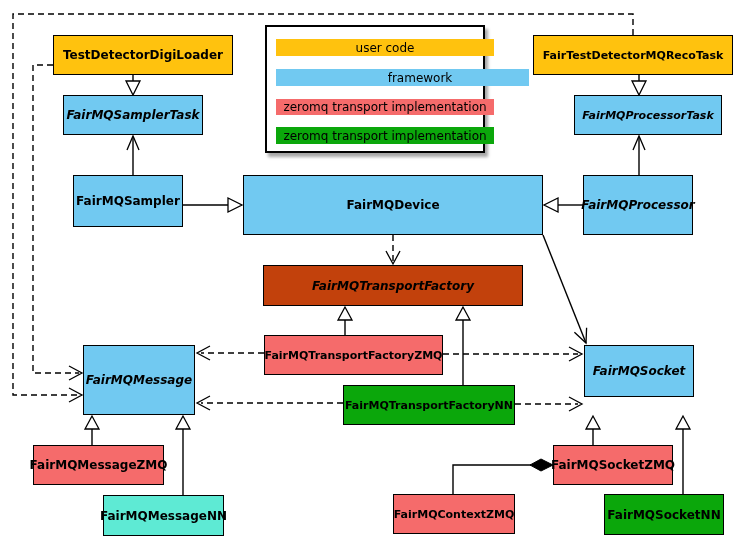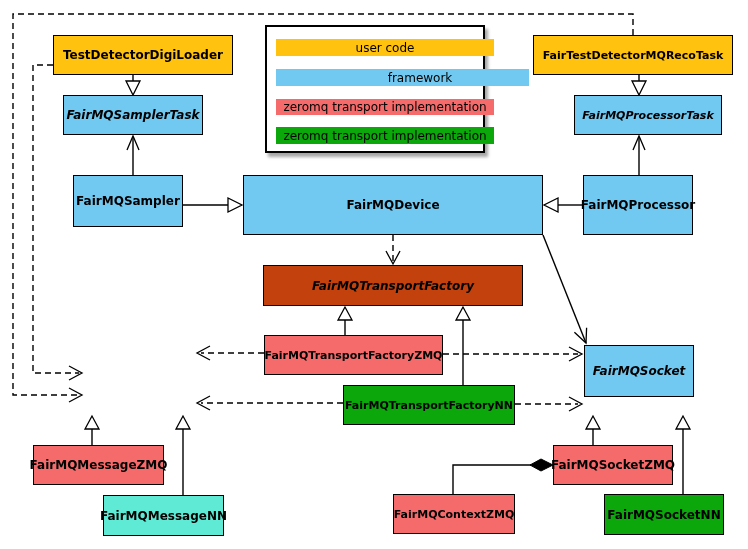--- a/index.html
+++ b/index.html
@@ -122,28 +122,29 @@
   <div class="node fs11" style="left: 533px; top: 35px; width: 200px; height: 40px; background-color: rgb(255, 194, 14);">FairTestDetectorMQRecoTask</div>
 
   <div class="node abstract" style="left: 63px; top: 95px; width: 140px; height: 40px; background-color: rgb(113, 201, 241);">FairMQSamplerTask</div>
 
   <div class="node abstract fs11" style="left: 574px; top: 95px; width: 148px; height: 40px; background-color: rgb(113, 201, 241);">FairMQProcessorTask</div>
 
   <div class="node" style="left: 73px; top: 175px; width: 110px; height: 52px; background-color: rgb(113, 201, 241);">FairMQSampler</div>
 
   <div class="node" style="left: 243px; top: 175px; width: 300px; height: 60px; background-color: rgb(113, 201, 241);">FairMQDevice</div>
 
-  <div class="node" style="left: 583px; top: 175px; width: 110px; height: 60px; background-color: rgb(113, 201, 241);">FairMQProcessor</div>
+  <div class="node" style="left: 583px; top: 175px; width: 110px; height: 60px; background-color: rgb(113, 201, 241); font-style: italic;">FairMQProcessor</div>
 
   <div class="node abstract" style="left: 263px; top: 265px; width: 260px; height: 41px; background-color: #c2410c;">FairMQTransportFactory</div>
 
   <div class="node fs11" style="left: 264px; top: 335px; width: 179px; height: 40px; background-color: rgb(245, 107, 107);">FairMQTransportFactoryZMQ</div>
 
   <div class="node fs11" style="left: 343px; top: 385px; width: 172px; height: 40px; background-color: rgb(11, 167, 11);">FairMQTransportFactoryNN</div>
 
+  <div class="node abstract" style="left: 83px; top: 345px; width: 112px; height: 70px; background-color: rgb(113, 201, 241);">FairMQMessage</div>
 
   <div class="node abstract" style="left: 584px; top: 345px; width: 110px; height: 52px; background-color: rgb(113, 201, 241);">FairMQSocket</div>
 
   <div class="node" style="left: 33px; top: 445px; width: 131px; height: 40px; background-color: rgb(245, 107, 107);">FairMQMessageZMQ</div>
 
   <div class="node" style="left: 103px; top: 495px; width: 121px; height: 41px; background-color: #5eead4;">FairMQMessageNN</div>
 
   <div class="node fs11" style="left: 393px; top: 494px; width: 122px; height: 40px; background-color: rgb(245, 107, 107);">FairMQContextZMQ</div>
 
   <div class="node" style="left: 553px; top: 445px; width: 120px; height: 40px; background-color: rgb(245, 107, 107);">FairMQSocketZMQ</div>

